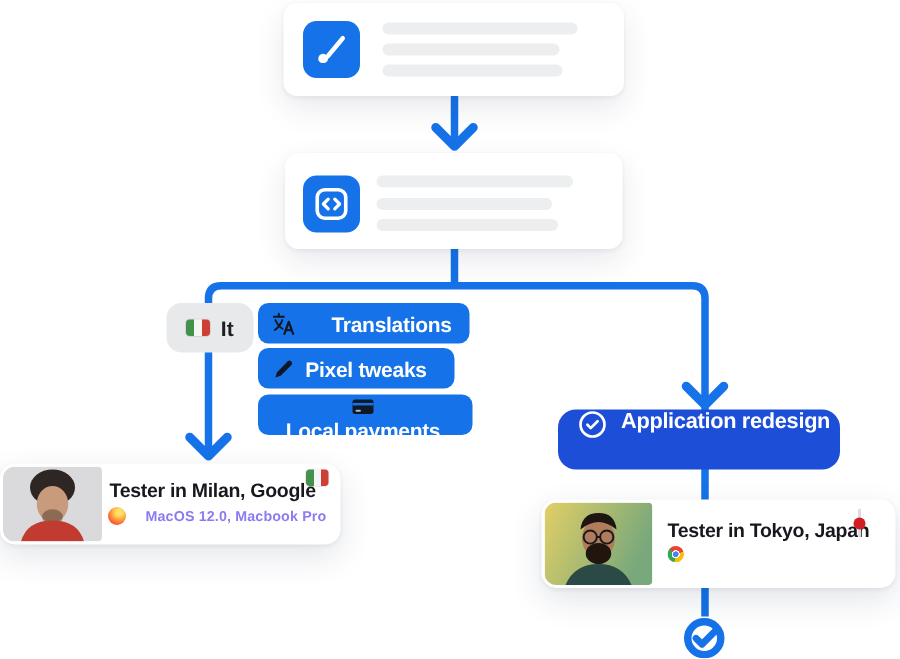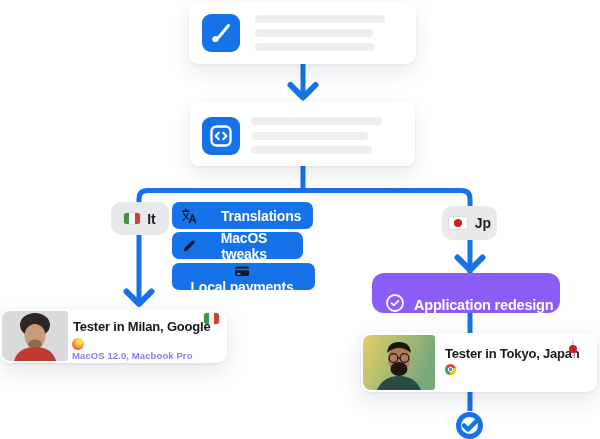--- a/index.html
+++ b/index.html
@@ -28,29 +28,29 @@
   .flag-japan{background:#ffffff;border:1px solid #DDDDE1;border-radius:3px;position:relative;}
   .flag-japan::after{content:"";position:absolute;left:50%;top:50%;transform:translate(-50%,-50%);
     width:8px;height:8px;border-radius:50%;background:#D31C24;}
 
   
   .task-chip{position:absolute;height:27px;background:#1572E8;border-radius:7px;
     display:flex;align-items:center;padding:0 12px 0 9px;}
   .task-chip .chip-label{flex:1;text-align:center;color:#ffffff;font-weight:700;font-size:14px;letter-spacing:-.2px;}
 
   
-  .task-pill{position:absolute;left:372px;top:273px;width:188px;height:40px;background:#8b5cf6;
-    border-radius:12px;display:flex;align-items:flex-end;gap:9px;padding:0 12px 0 13px;}
+  .task-pill{position:absolute;left:372px;top:273px;width:188px;height:40px;background:#1d4ed8;
+    border-radius:12px;display:flex;align-items:flex-start;gap:9px;padding:0 12px 0 13px;}
   .pill-label{color:#ffffff;font-weight:700;font-size:14.5px;letter-spacing:-.2px;white-space:nowrap;}
 
   
   .tester-card{position:absolute;background:#ffffff;border-radius:10px;
     box-shadow:0 8px 22px rgba(25,39,70,.12), 0 1px 3px rgba(25,39,70,.07);}
   .tester-title{position:absolute;font-size:13px;font-weight:700;color:#16181D;letter-spacing:-.2px;white-space:nowrap;}
-  .tester-sub{position:absolute;display:flex;align-items:flex-start;gap:0;flex-direction:column;}
+  .tester-sub{position:absolute;display:flex;align-items:flex-end;gap:13px;}
   .sub-text{font-size:9.5px;font-weight:700;color:#8A7BF2;letter-spacing:.1px;white-space:nowrap;}
   .avatar{position:absolute;left:2px;top:2px;border-radius:8px 3px 3px 8px;overflow:hidden;}
 
   .firefox-dot{width:12px;height:12px;border-radius:50%;
     background:radial-gradient(circle at 62% 30%, #FFE066 0 18%, #FFB340 38%, #FF7139 62%, #E33B2E 88%);}
   .chrome-dot{width:11px;height:11px;border-radius:50%;
     background:
       radial-gradient(circle at 50% 50%, #4285F4 0 23%, #FFFFFF 26% 33%, rgba(255,255,255,0) 36%),
       conic-gradient(from -50deg, #EA4335 0 120deg, #FBBC05 120deg 240deg, #34A853 240deg 360deg);}
 </style>
@@ -118,38 +118,34 @@
     </span>
     <span class="chip-label">Translations</span>
   </div>
 
   <div class="task-chip z2" style="left:172px;top:232px;width:131px;">
     <span style="display:flex;">
       <svg width="16" height="16" viewBox="0 0 16 16" fill="#101826">
         <path d="M2.6 13.6 L3.7 10.1 L10.9 2.9 a1.7 1.7 0 0 1 2.4 2.4 L6.1 12.5 Z"></path>
       </svg>
     </span>
-    <span class="chip-label">MacOS tweaks</span>
+    <span class="chip-label">Pixel tweaks</span>
   </div>
 
   <div class="task-chip z2" style="left:172px;top:263px;width:143px;flex-direction:column;">
     <span style="display:flex;">
       <svg width="16" height="16" viewBox="0 0 16 16">
         <rect x="1" y="3.4" width="14" height="9.6" rx="1.8" fill="#101826"></rect>
         <rect x="1" y="5.6" width="14" height="1.7" fill="#1572E8"></rect>
         <rect x="3" y="10.2" width="3.6" height="1.3" rx="0.6" fill="#9FB9DF"></rect>
       </svg>
     </span>
     <span class="chip-label">Local payments</span>
   </div>
 
-  <div class="locale-badge z2" style="left:442px;top:206px;width:55px;height:34px;">
-    <span class="flag-japan" style="width:20px;height:14px;display:inline-block;"></span>
-    <span class="locale-label">Jp</span>
-  </div>
 
   <div class="task-pill z2">
     <span style="display:flex;">
       <svg width="20" height="20" viewBox="0 0 20 20" fill="none" stroke="#ffffff">
         <circle cx="10" cy="10" r="8" stroke-width="1.8"></circle>
         <path d="M6.6 10.2 l2.2 2.2 l4.6 -4.6" stroke-width="1.8" stroke-linecap="round" stroke-linejoin="round"></path>
       </svg>
     </span>
     <span class="pill-label">Application redesign</span>
   </div>

